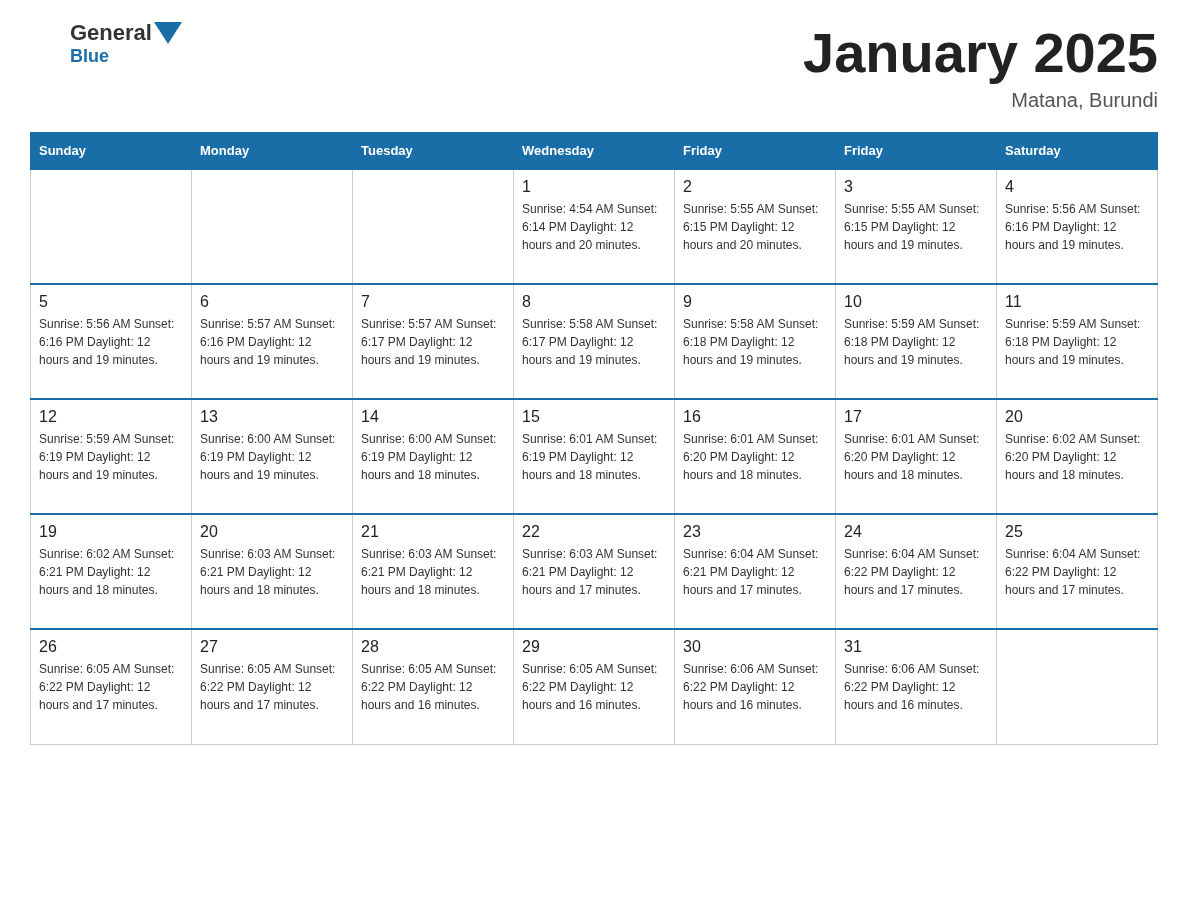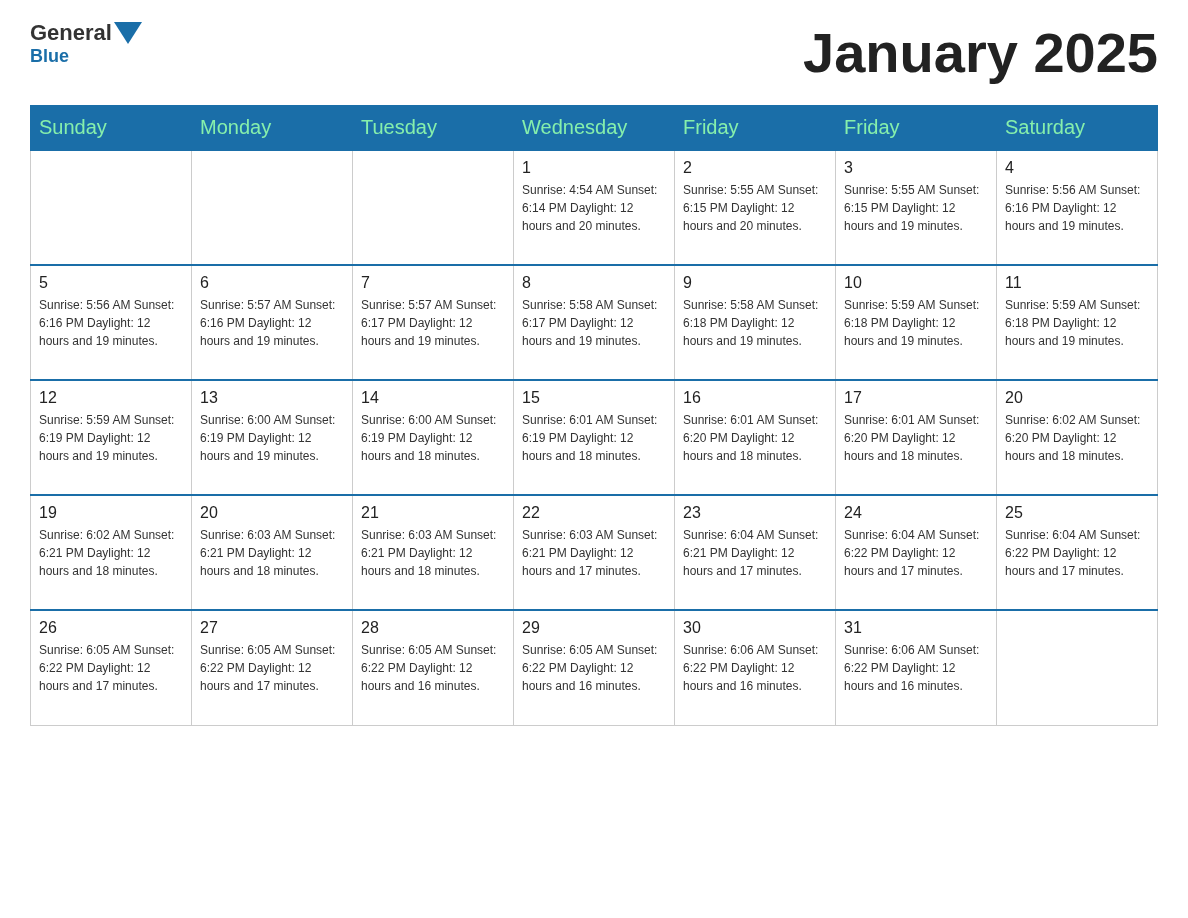--- a/index.html
+++ b/index.html
@@ -8,20 +8,21 @@
       background: #fff;
       padding: 20px 30px;
       width: 1188px;
       min-height: 918px;
     }
     .header {
       display: flex;
       justify-content: space-between;
       align-items: flex-start;
       margin-bottom: 20px;
+      margin-left: 40px;
     }
     .logo {
       display: flex;
       flex-direction: column;
     }
     .logo-top {
       display: flex;
       align-items: center;
       font-size: 22px;
       font-weight: bold;
@@ -57,24 +58,24 @@
       color: #555;
       margin-top: 4px;
     }
     table {
       width: 100%;
       border-collapse: collapse;
       table-layout: fixed;
     }
     thead th {
       background-color: #1a6ea8;
-      color: #86efac;
+      color: #ffffff;
       padding: 10px 8px;
-      font-size: 20px;
-      font-weight: normal;
+      font-size: 13px;
+      font-weight: bold;
       text-align: left;
       border: 1px solid #1a6ea8;
     }
     tbody td {
       vertical-align: top;
       padding: 8px;
       border: 1px solid #ccc;
       border-top: 2px solid #1a6ea8;
       font-size: 12.5px;
       color: #333;
@@ -100,20 +101,21 @@
     <div class="logo-top">
       <span class="logo-general">General</span>
       <span class="logo-triangle"></span>
     </div>
     <div>
       <span class="logo-blue">Blue</span>
     </div>
   </div>
   <div class="title-area">
     <div class="calendar-title">January 2025</div>
+    <div class="calendar-subtitle">Matana, Burundi</div>
   </div>
 </div>
 
 <table>
   <thead>
     <tr>
     <th>Sunday</th>
         <th>Monday</th>
         <th>Tuesday</th>
         <th>Wednesday</th>

